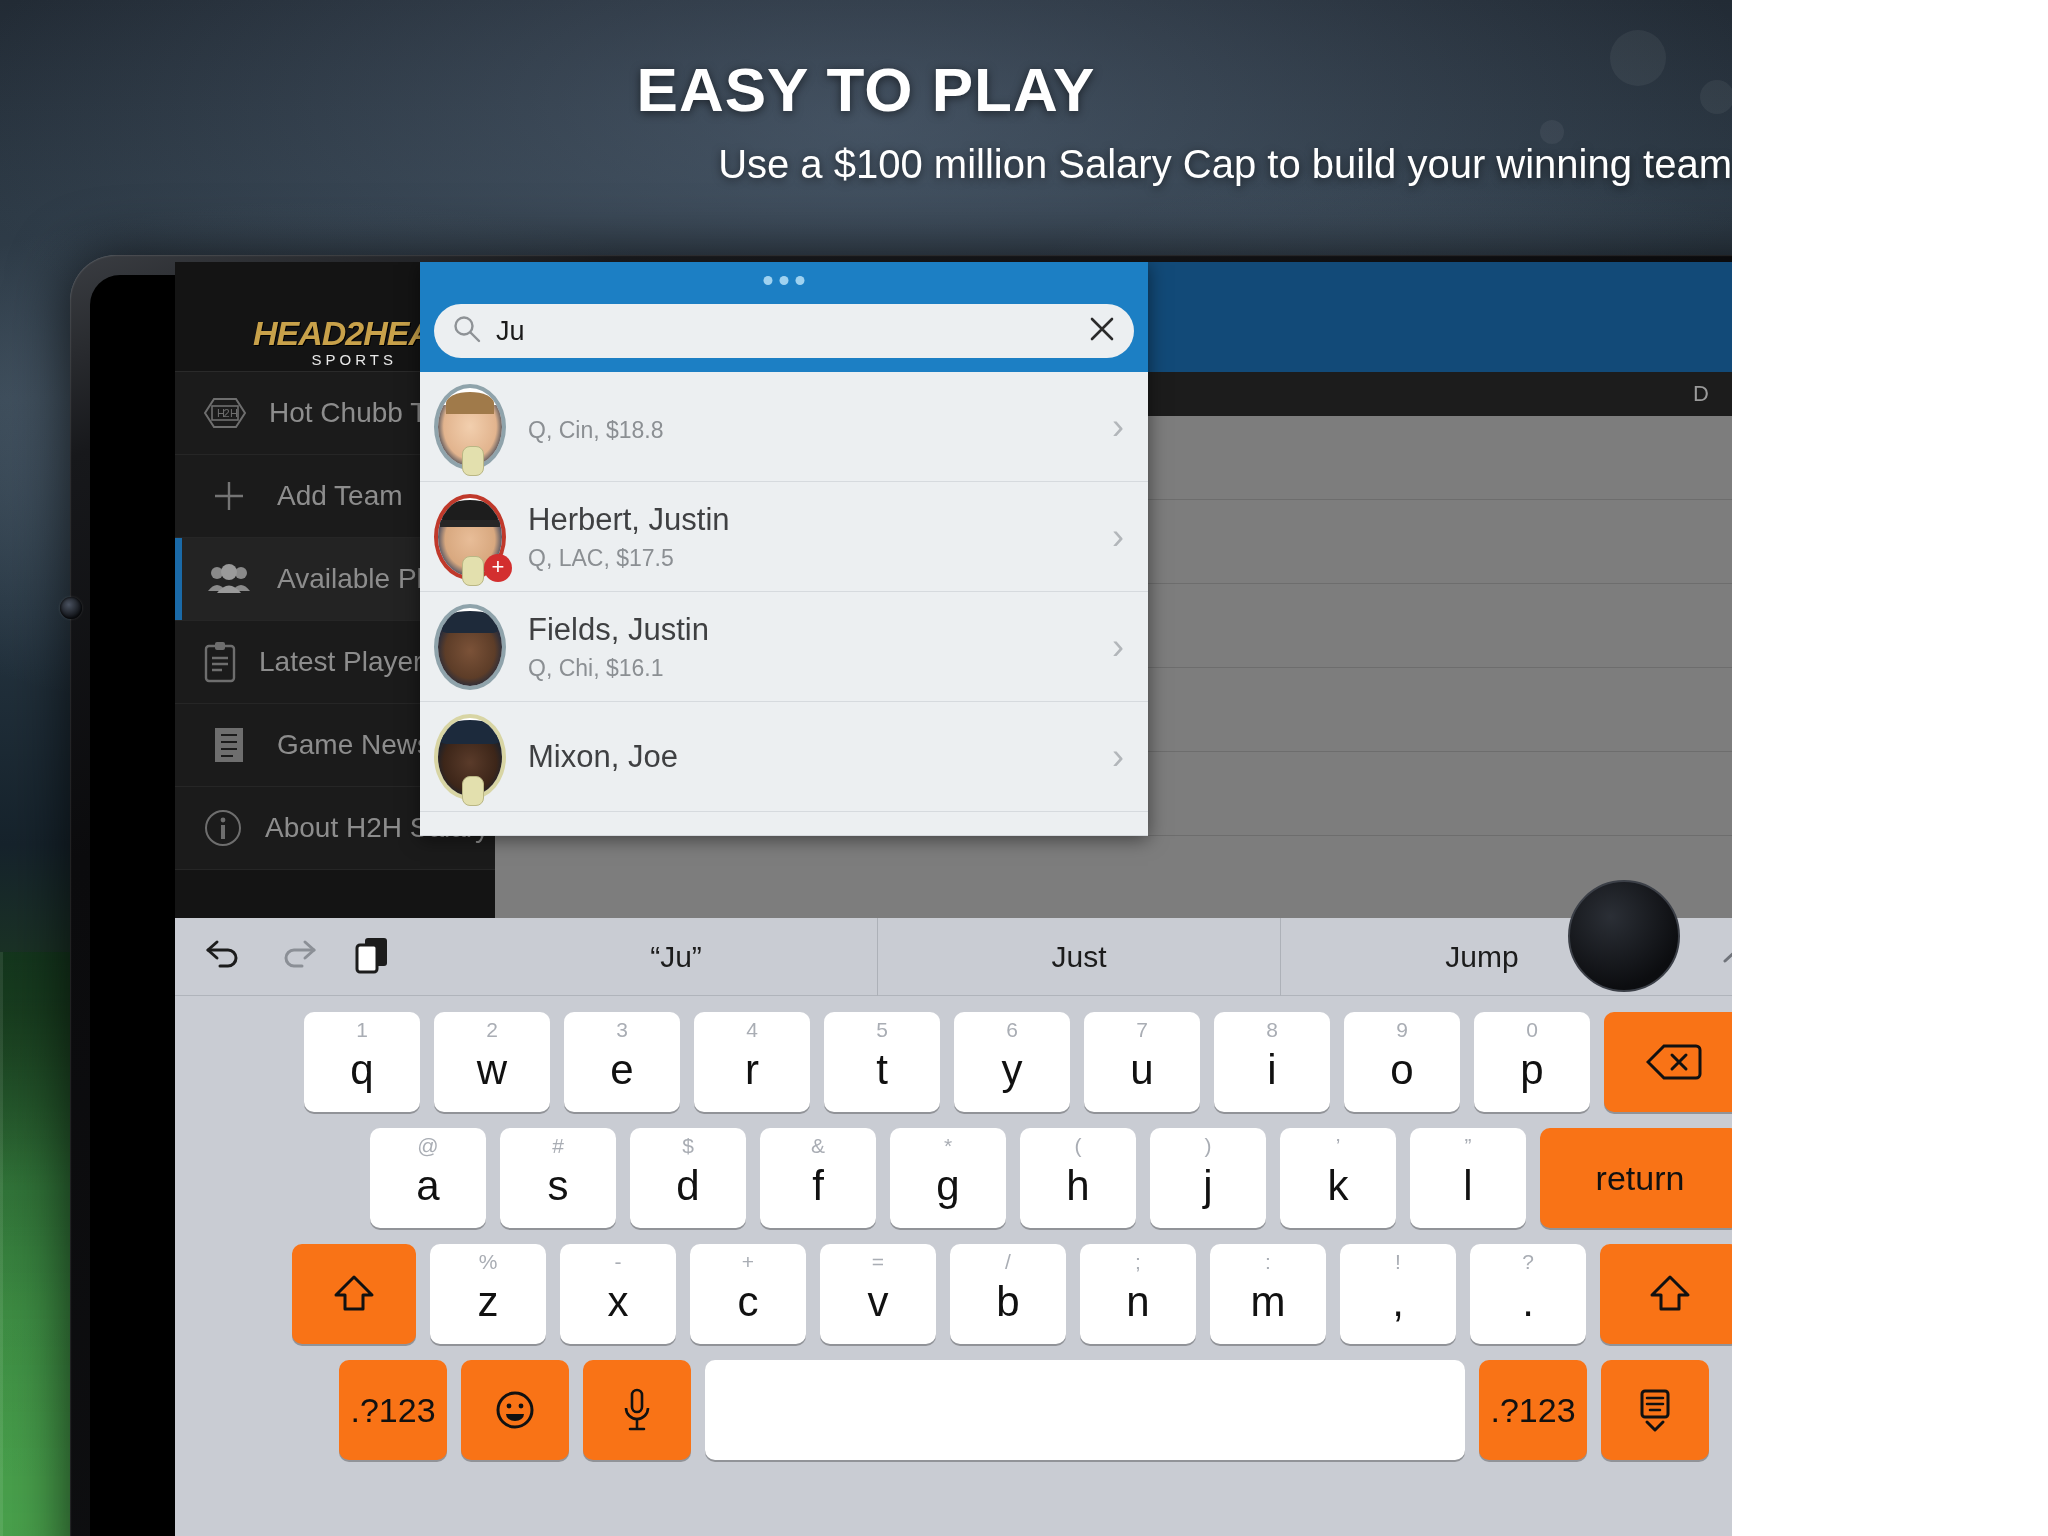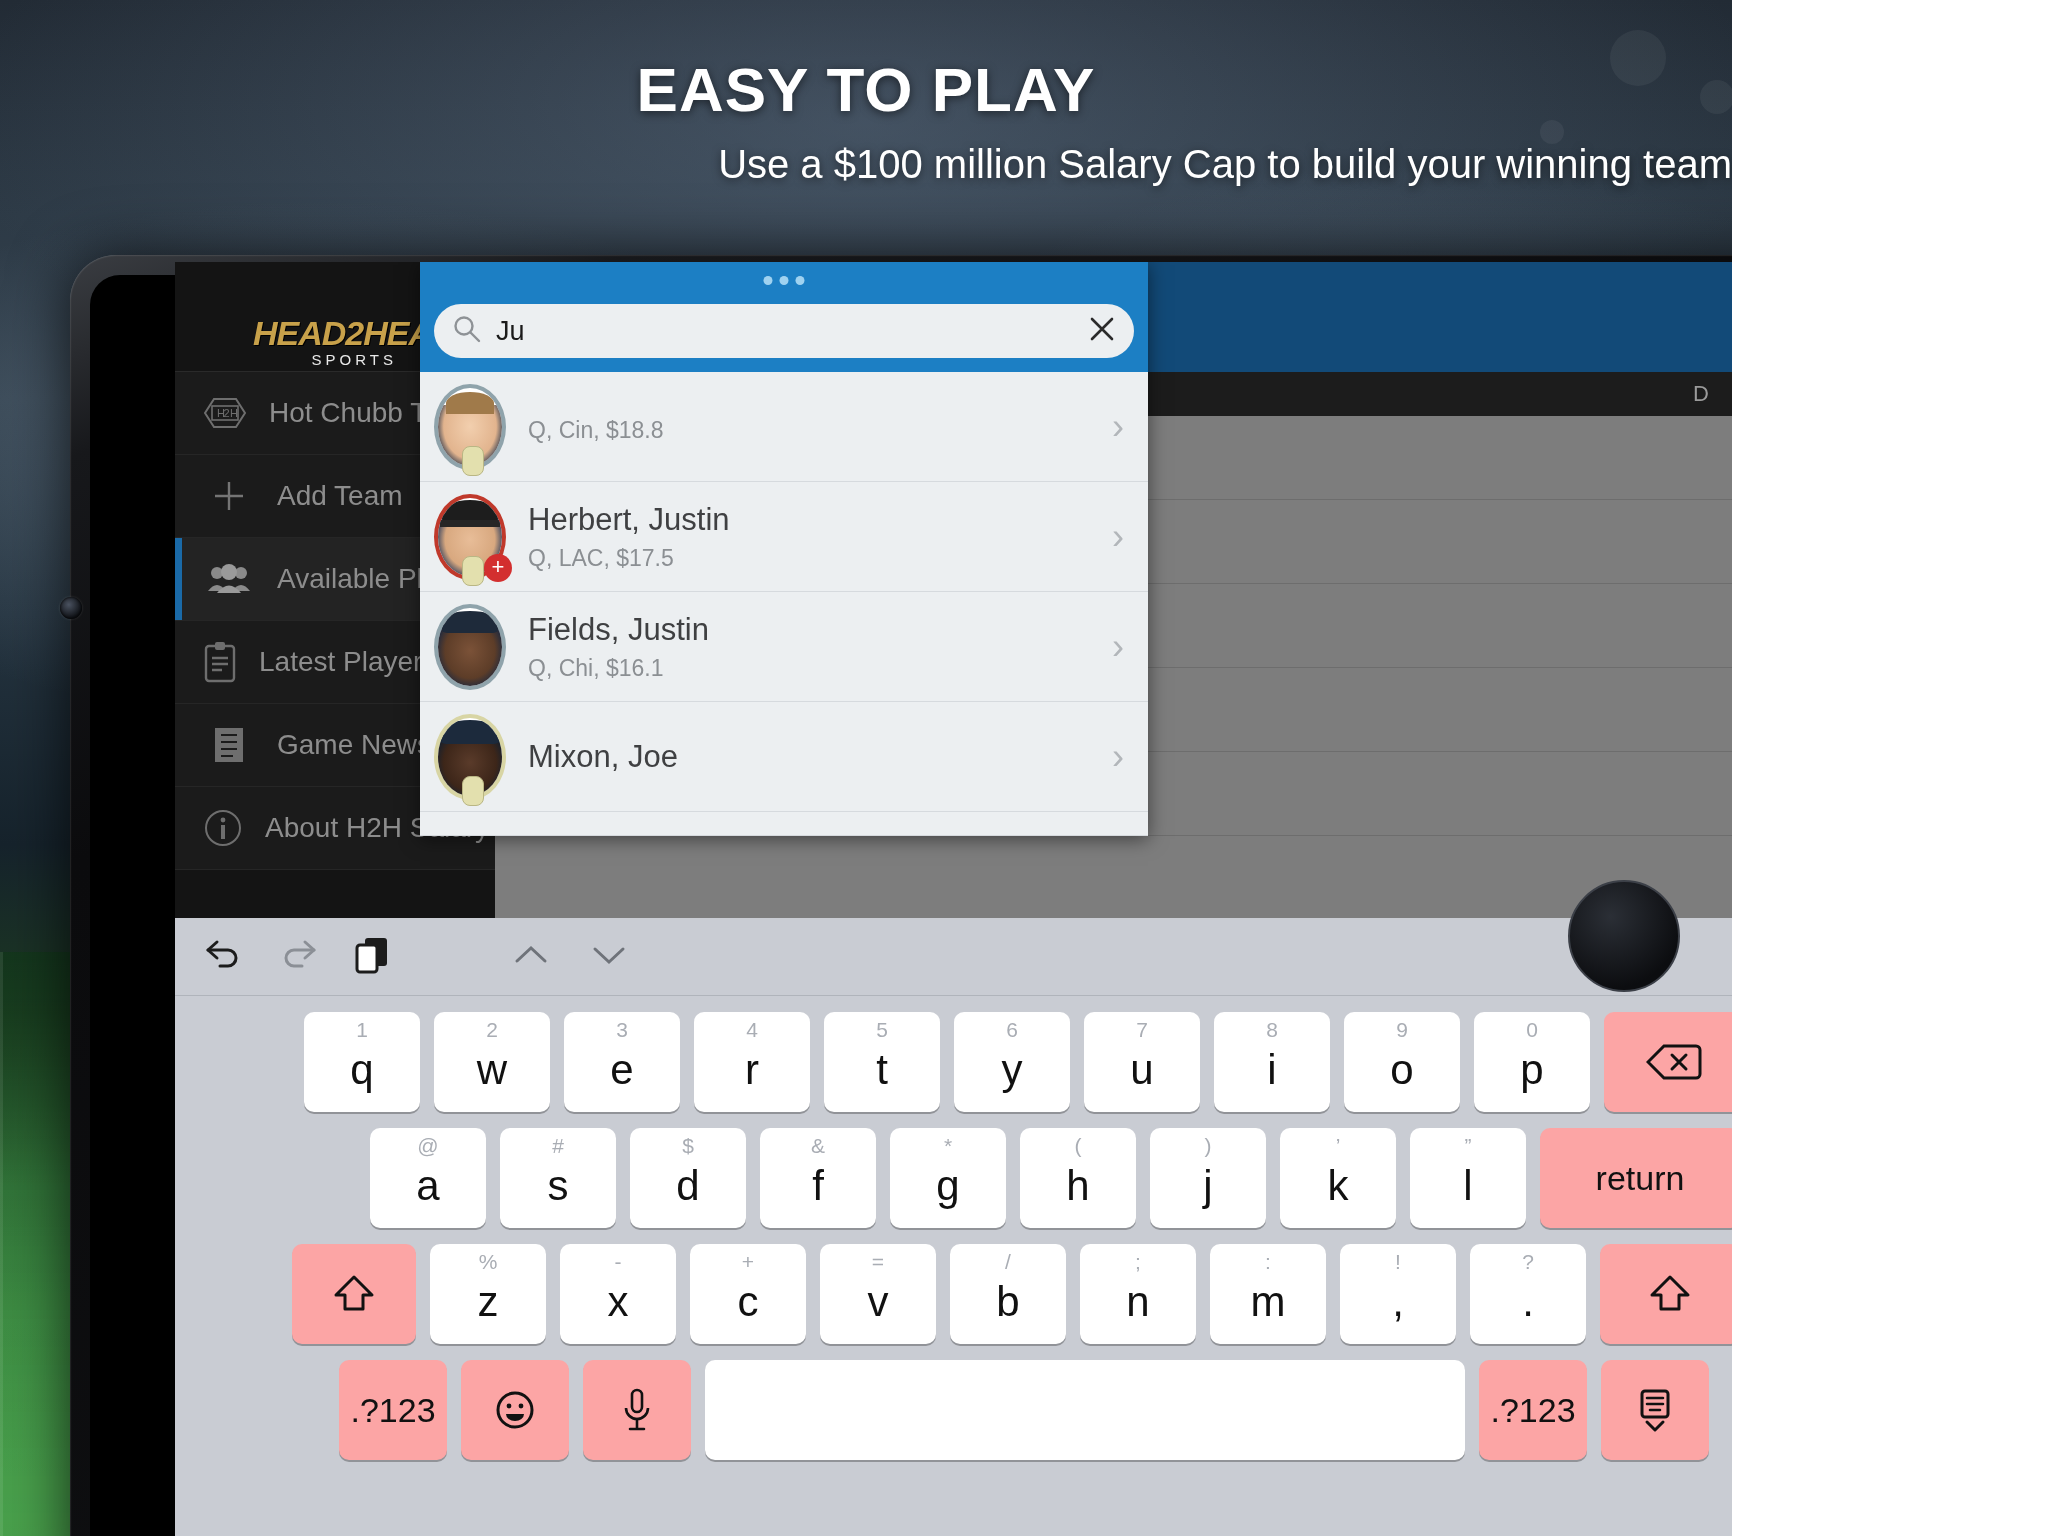--- a/index.html
+++ b/index.html
@@ -132,21 +132,21 @@
   .pb-item { flex:1; text-align:center; font-size:30px; color:#1c1c1c;
              border-left:1px solid #adb1b8; line-height:78px; }
   .pb-item:first-child { border-left:none; }
   .pb-arrows { width:190px; display:flex; justify-content:center; gap:40px; color:#6f737a; }
 
   .krow { display:flex; justify-content:center; gap:14px; padding:0 16px; margin-top:16px; }
   .key { width:116px; height:100px; background:#fff; border-radius:10px; position:relative;
          box-shadow:0 2px 0 rgba(0,0,0,.28); }
   .key .alt { position:absolute; top:6px; left:0; right:0; text-align:center; font-size:21px; color:#a9adb4; }
   .key .main { position:absolute; top:34px; left:0; right:0; text-align:center; font-size:42px; color:#111; }
-  .key.grey { background:#fca5a5; }
+  .key.grey { background:#f97316; }
   .key.wide-bs { width:140px; }
   .key.ret { width:200px; }
   .key.shift-l { width:124px; }
   .key.shift-r { width:140px; }
   .key.space { width:760px; }
   .key.bot { width:108px; }
   .key .ctr { position:absolute; inset:0; display:flex; align-items:center; justify-content:center;
               font-size:34px; color:#111; }
   .r2 { padding-left:78px; }
   .r3 { padding-left:0px; }
@@ -403,20 +403,25 @@
               <path d="M35 14 H15 a8 8 0 0 0 0 16 H23" fill="none" stroke="#8b8f96" stroke-width="3" stroke-linecap="round"></path>
             </svg>
           </span>
           <span>
             <svg width="34" height="38" viewBox="0 0 34 38">
               <rect x="10" y="2" width="22" height="28" rx="3" fill="#1c1c1c"></rect>
               <rect x="2" y="9" width="20" height="27" rx="3" fill="#fff" stroke="#1c1c1c" stroke-width="3"></rect>
             </svg>
           </span>
         </div>
+        <div class="pb-sugg">
+          <div class="pb-item">“Ju”</div>
+          <div class="pb-item">Just</div>
+          <div class="pb-item">Jump</div>
+        </div>
         <div class="pb-arrows">
           <span>
             <svg width="38" height="30" viewBox="0 0 38 30">
                 <path d="M5 21 L19 8 L33 21" fill="none" stroke="#6f737a" stroke-width="3" stroke-linecap="round"></path>
               </svg>
           </span>
           <span>
             <svg width="38" height="30" viewBox="0 0 38 30">
                 <path d="M5 9 L19 22 L33 9" fill="none" stroke="#6f737a" stroke-width="3" stroke-linecap="round"></path>
               </svg>

